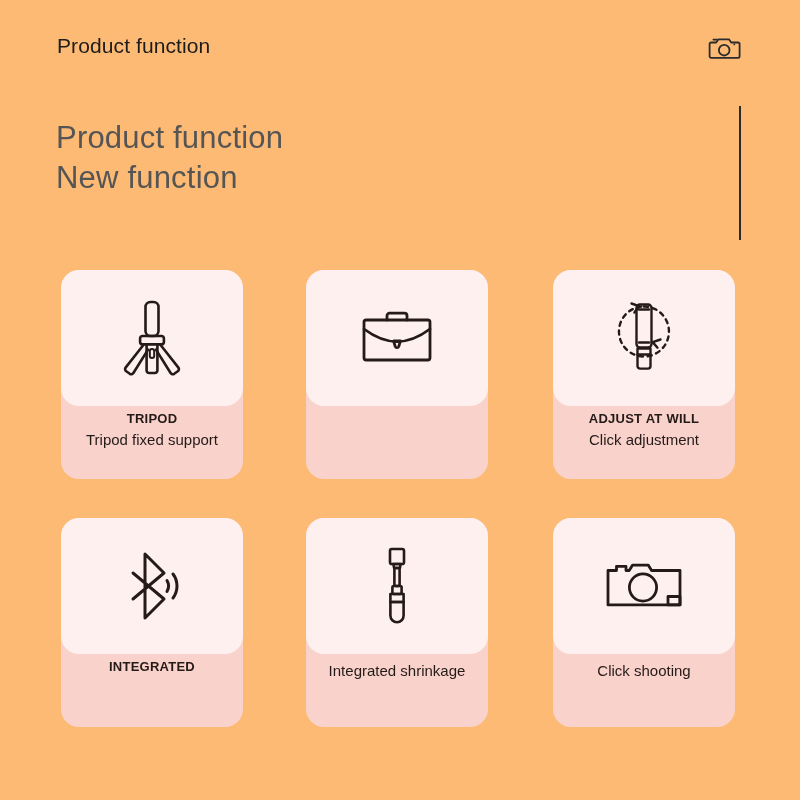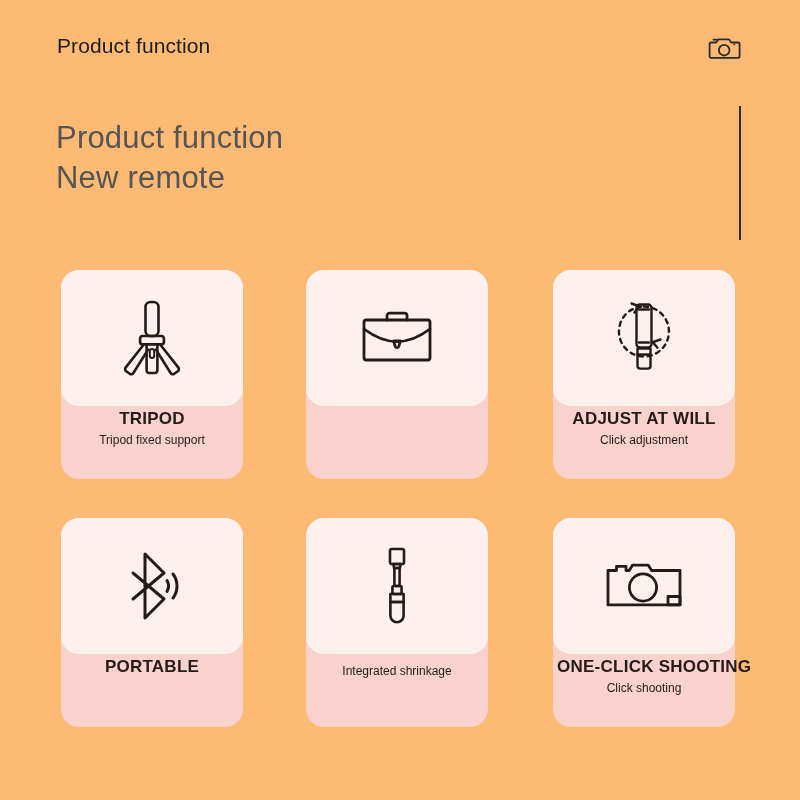--- a/index.html
+++ b/index.html
@@ -122,31 +122,31 @@
   .card-text {
     position: absolute;
     left: 0;
     top: 140px;
     width: 100%;
     text-align: center;
     padding: 0 4px;
   }
 
   .card-title {
-    font-size: 17px;
+    font-size: 13px;
     font-weight: 700;
     color: #241a18;
     letter-spacing: 0.25px;
     line-height: 17px;
     white-space: nowrap;
   }
 
   .card-sub {
     margin-top: 3px;
-    font-size: 12px;
+    font-size: 15px;
     font-weight: 400;
     color: #241a18;
     line-height: 20px;
     white-space: nowrap;
   }
 
   
   .c0 { left: 0px; }
   .c1 { left: 245px; }
   .c2 { left: 492px; border-radius: 19px; }
@@ -170,21 +170,21 @@
                  a1.6 1.6 0 0 1 1.6 -1.6 z"></path>
         <circle cx="16.2" cy="18.2" r="5.3"></circle>
         <path d="M5.4 7.6 h3.6"></path>
         <circle cx="26.3" cy="12.4" r="0.9" fill="#2b2b2b" stroke="none"></circle>
       </svg>
     </div>
   </div>
 
   <div class="hero">
     <div class="hero-line">Product function</div>
-    <div class="hero-line">New remote</div>
+    <div class="hero-line">New function</div>
   </div>
 
   <div class="hero-rule"></div>
 
   <div class="grid">
 
     <div class="card c0 r0">
       <div class="card-base"></div>
       <div class="card-top">
         <div class="card-icon">
@@ -275,21 +275,21 @@
           <svg width="92" height="92" viewBox="0 0 92 92" fill="none" stroke="#241a18" stroke-width="3" stroke-linecap="round" stroke-linejoin="round">
 
             <path d="M39 14 v64 l19 -19 l-31 -26 M27 59 l31 -26 l-19 -19"></path>
 
             <path d="M67 34 a20 20 0 0 1 0 24"></path>
             <path d="M61 40.5 a11 11 0 0 1 0 11"></path>
           </svg>
         </div>
       </div>
       <div class="card-text">
-        <div class="card-title">PORTABLE</div>
+        <div class="card-title">INTEGRATED</div>
       </div>
     </div>
 
     <div class="card c1 r1">
       <div class="card-base"></div>
       <div class="card-top">
         <div class="card-icon">
           <svg width="92" height="92" viewBox="0 0 92 92" fill="none" stroke="#241a18" stroke-width="2.6" stroke-linecap="round" stroke-linejoin="round">
 
             <rect x="39" y="9" width="14" height="15" rx="1.8"></rect>
@@ -322,19 +322,18 @@
             <path d="M10 30.5 h8.5 v-4.2 h9.5 v4.2 h3.2 l3.4 -5.4 h15.6 l3.4 5.4 h28.4
                      v34.4 h-72 z"></path>
 
             <circle cx="45" cy="47.5" r="13.6"></circle>
 
             <path d="M70 56.5 h12 v8.4 h-12 z"></path>
           </svg>
         </div>
       </div>
       <div class="card-text">
-        <div class="card-title">ONE-CLICK SHOOTING</div>
         <div class="card-sub">Click shooting</div>
       </div>
     </div>
 
   </div>
 </div>
 
 </body></html>

